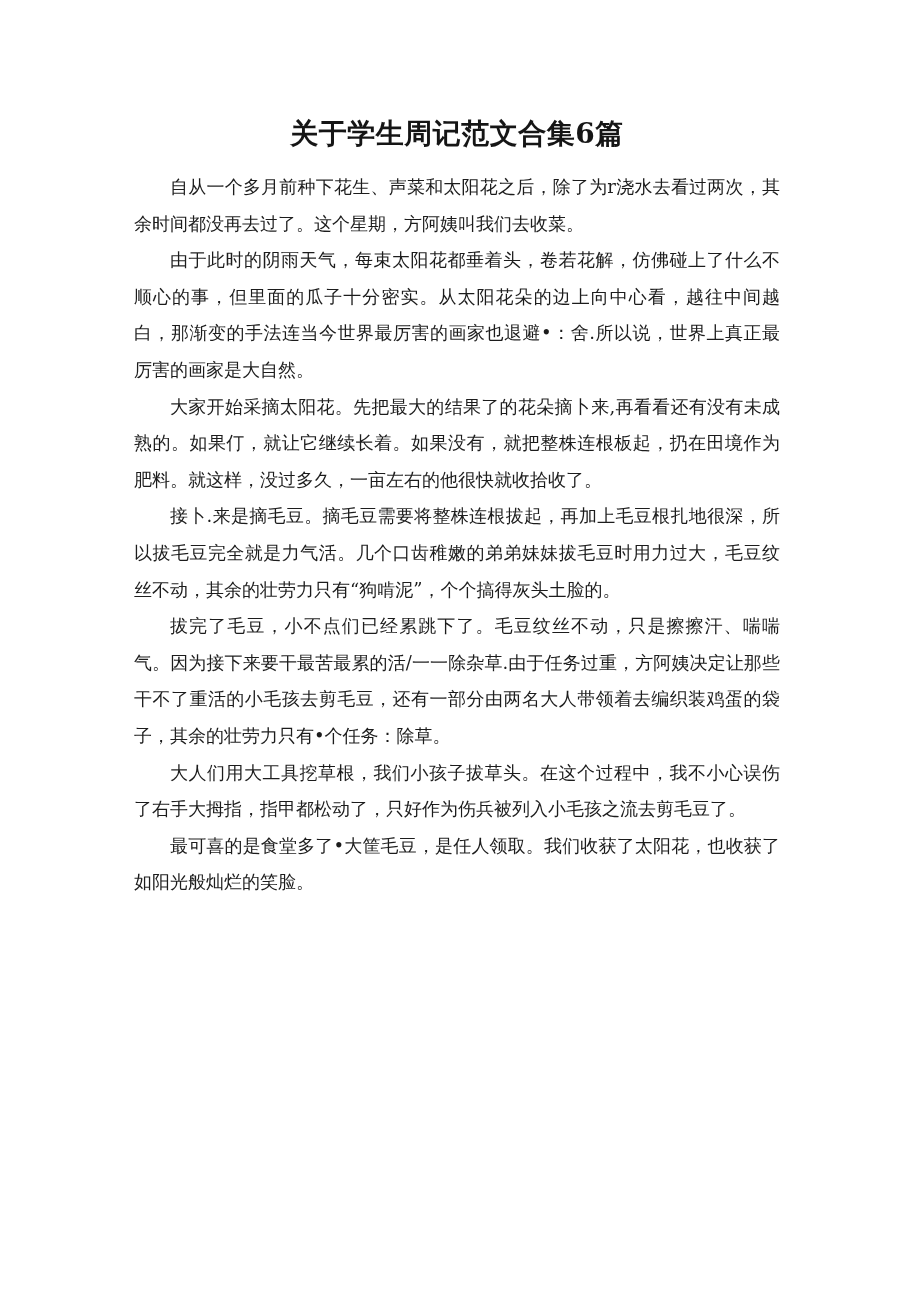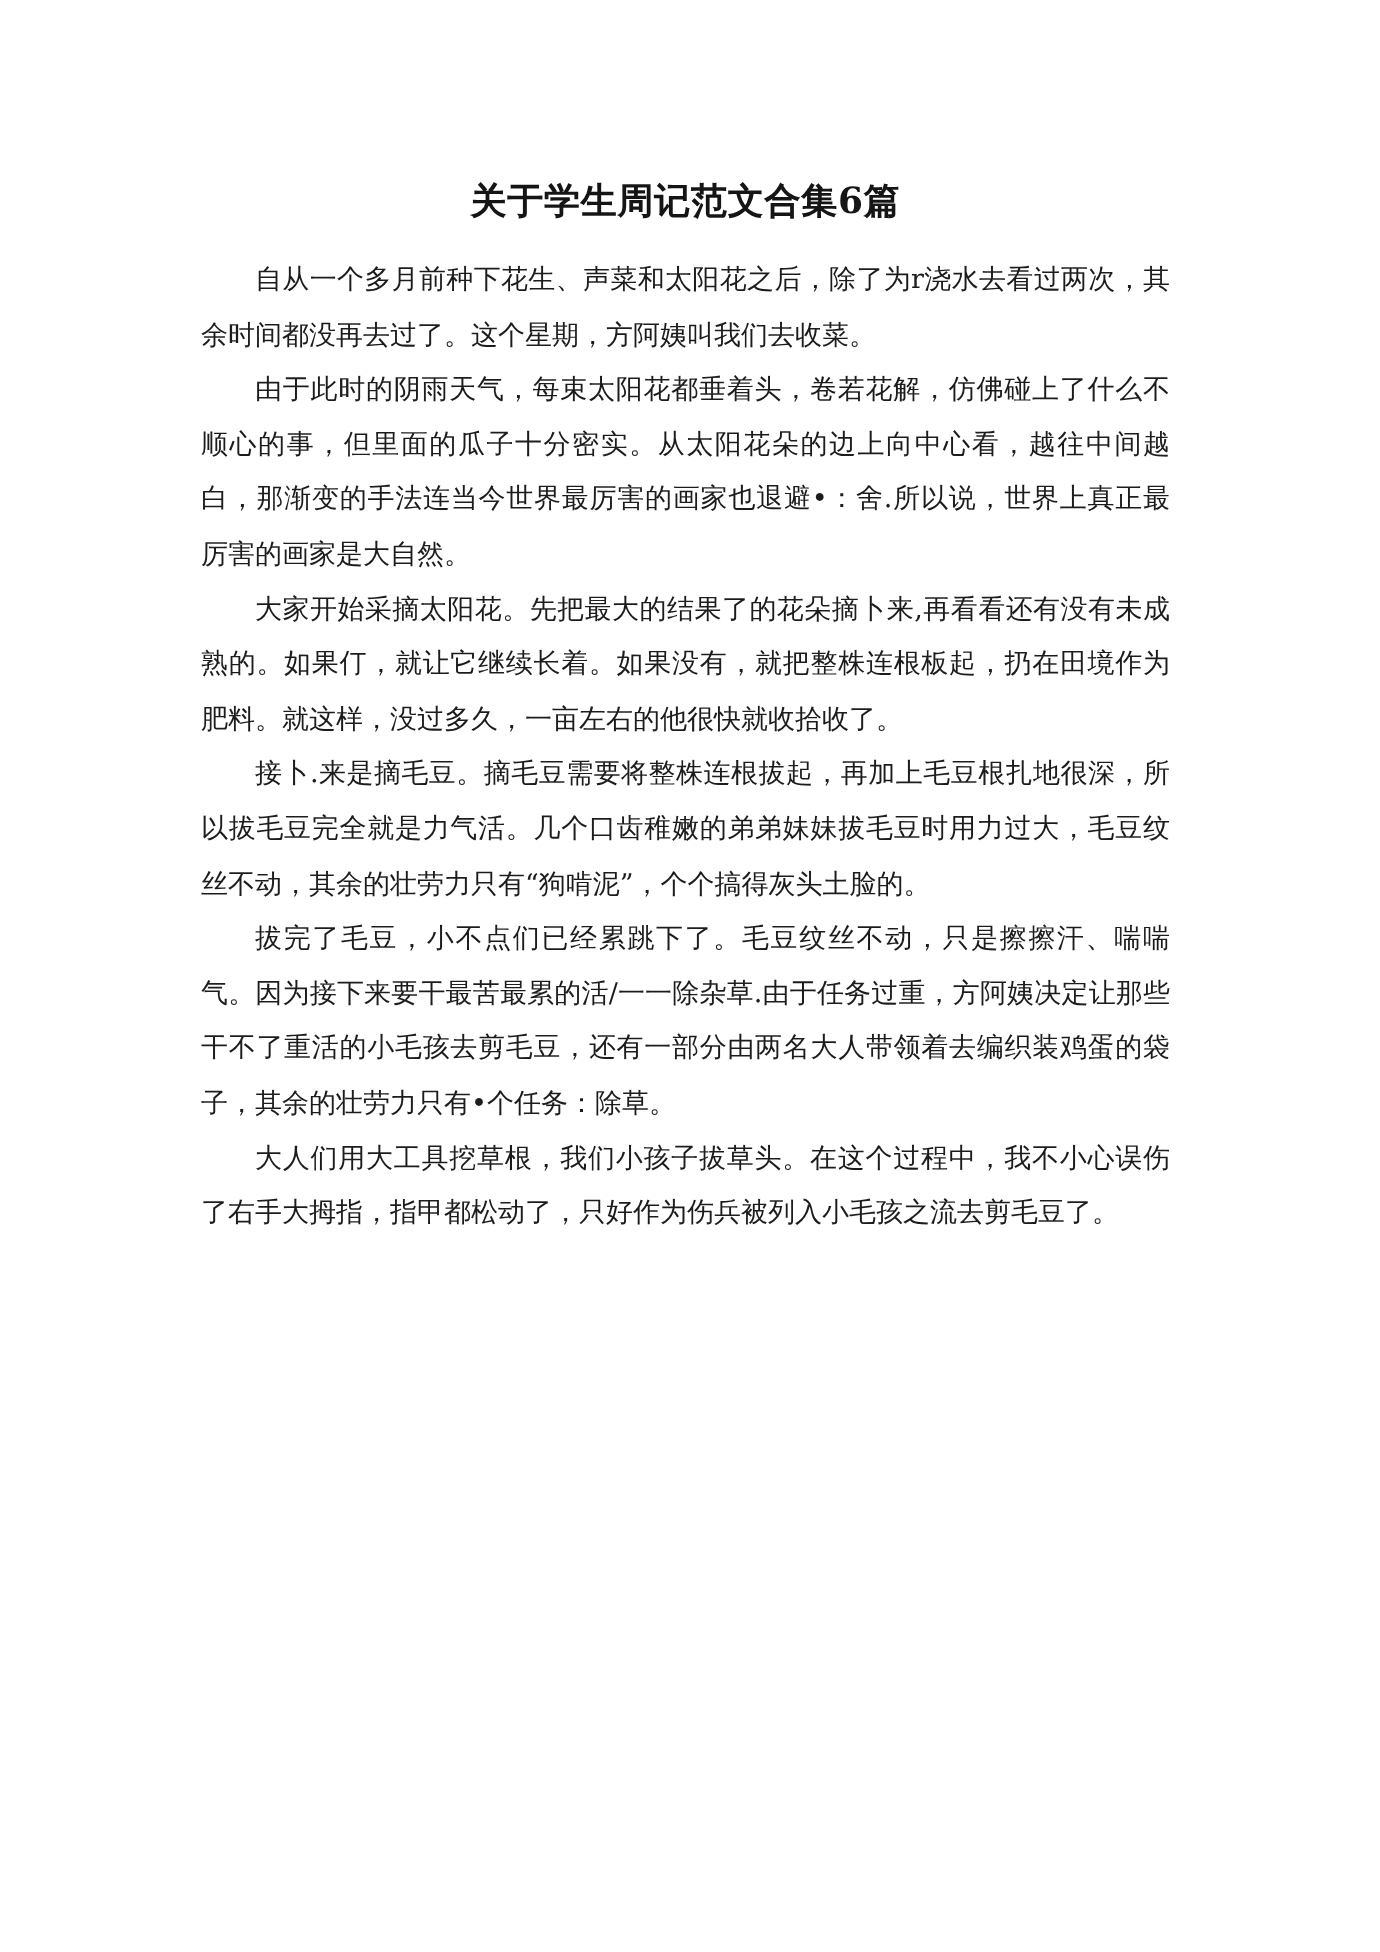--- a/index.html
+++ b/index.html
@@ -13,21 +13,21 @@
     height: 1301px;
     background: #ffffff;
     box-sizing: border-box;
     padding: 118px 140px 0 134px;
     font-family: "DejaVu Serif", "Liberation Serif", serif;
     color: #1c1c1c;
     overflow: hidden;
   }
   .doc-title {
     margin: 0;
-    font-size: 24px;
+    font-size: 28px;
     line-height: 32px;
     font-weight: 700;
     text-align: center;
     letter-spacing: 0.5px;
     color: #151515;
   }
   .doc-body {
     margin-top: 19px;
     width: 646px;
     font-size: 18px;
@@ -65,14 +65,15 @@
 
     <p class="para">大家开始采摘太阳花。先把最大的结果了的花朵摘卜来,再看看还有没有未成熟的。如果仃，就让它继续长着。如果没有，就把整株连根板起，扔在田境作为肥料。就这样，没过多久，一亩左右的他很快就收拾收了。</p>
 
     <p class="para">接卜.来是摘毛豆。摘毛豆需要将整株连根拔起，再加上毛豆根扎地很深，所以拔毛豆完全就是力气活。几个口齿稚嫩的弟弟妹妹拔毛豆时用力过大，毛豆纹丝不动，其余的壮劳力只有“狗啃泥”，个个搞得灰头土脸的。</p>
 
     <p class="para">拔完了毛豆，小不点们已经累跳下了。毛豆纹丝不动，只是擦擦汗、喘喘气。因为接下来要干最苦最累的活/一一除杂草.由于任务过重，方阿姨决定让那些干不了重活的小毛孩去剪毛豆，还有一部分由两名大人带领着去编织装鸡蛋的袋子，其余的壮劳力只有•个任务：除草。</p>
 
     <p class="para">大人们用大工具挖草根，我们小孩子拔草头。在这个过程中，我不小心误伤了右手大拇指，指甲都松动了，只好作为伤兵被列入小毛孩之流去剪毛豆了。</p>
 
 
+    <p class="para">最可喜的是食堂多了•大筐毛豆，是任人领取。我们收获了太阳花，也收获了如阳光般灿烂的笑脸。</p>
   </div>
 </main>
 
 </body></html>

